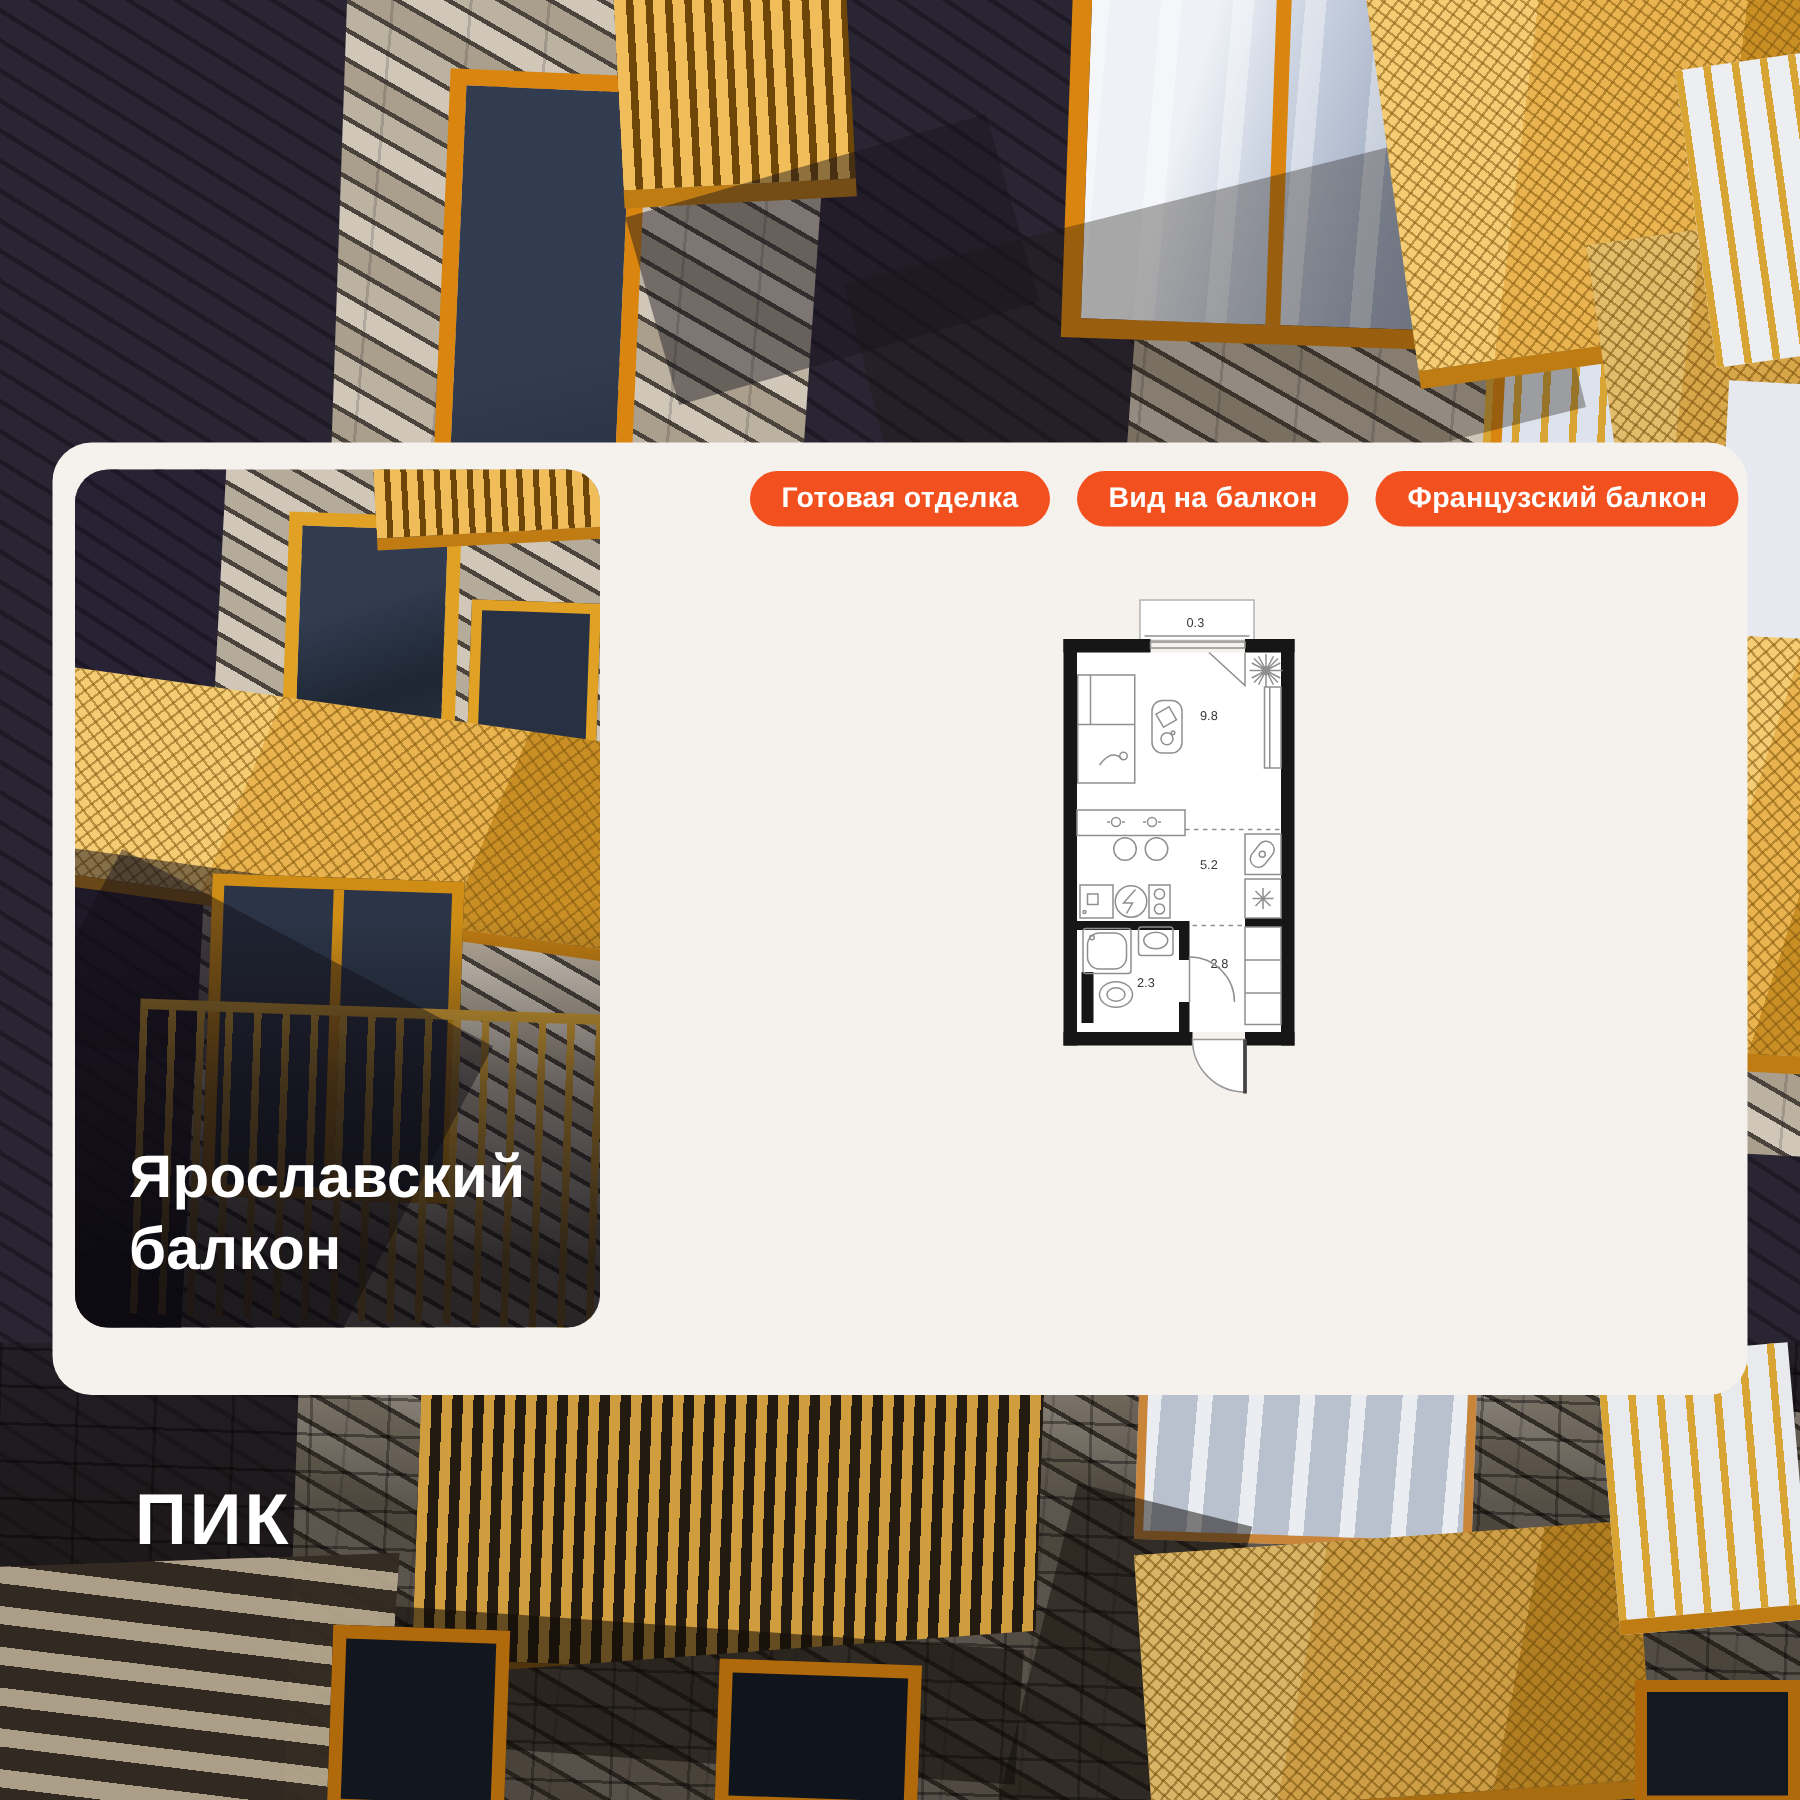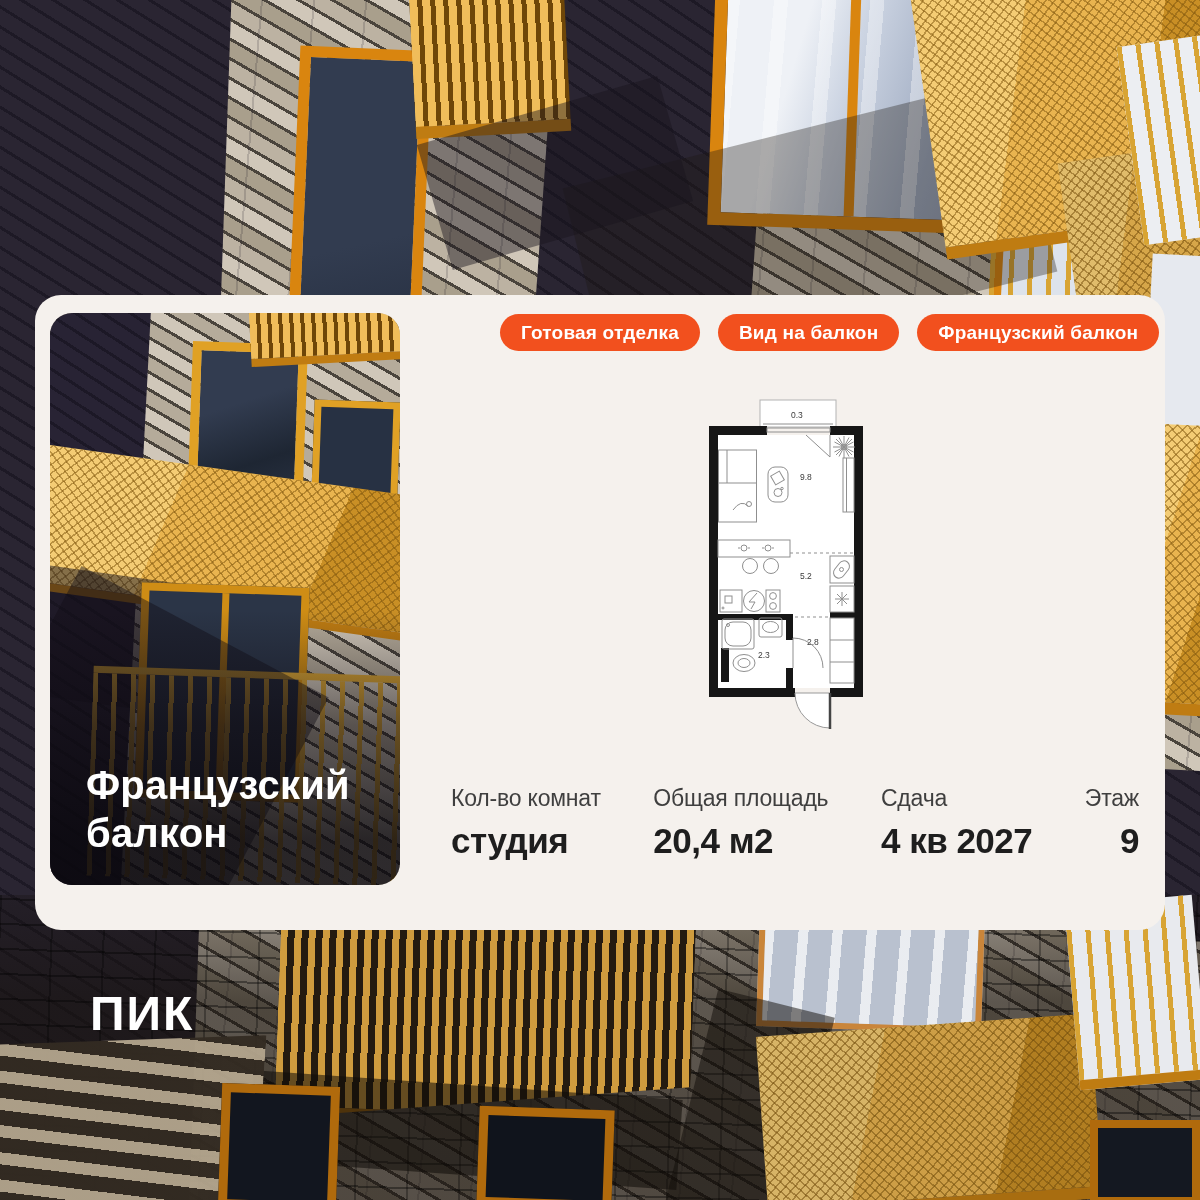--- a/index.html
+++ b/index.html
@@ -215,21 +215,21 @@
     <div class="p-b1 abs"></div>
     <div class="p-b2 abs perf"></div>
     <div class="p-b2sh abs"></div>
     <div class="p-w3 abs">
       <div class="mull"></div>
     </div>
     <div class="p-rail abs rail-bars"></div>
     <div class="p-shade abs"></div>
     <div class="p-grad"></div>
     <div class="p-title">
-      <div>Французский</div>
+      <div>Ярославский</div>
       <div>балкон</div>
     </div>
   </div>
 
   <div class="badges">
     <div class="badge">Готовая отделка</div>
     <div class="badge">Вид на балкон</div>
     <div class="badge">Французский балкон</div>
   </div>
 
@@ -352,31 +352,13 @@
       <g class="fx">
         <line x1="93" y1="243" x2="93" y2="273"></line>
         <path d="M93,243 A30,30 0 0 1 123,273"></path>
       </g>
 
       <path d="M130,298 L95,298 A35,35 0 0 0 130,333 Z" fill="#fff" stroke="#999"></path>
       <line x1="130" y1="298" x2="130" y2="334" stroke="#444" stroke-width="2.5"></line>
     </svg>
   </div>
 
-  <div class="details">
-    <div class="dcol">
-      <div class="dlabel">Кол-во комнат</div>
-      <div class="dvalue">студия</div>
-    </div>
-    <div class="dcol">
-      <div class="dlabel">Общая площадь</div>
-      <div class="dvalue">20,4 м2</div>
-    </div>
-    <div class="dcol">
-      <div class="dlabel">Сдача</div>
-      <div class="dvalue">4 кв 2027</div>
-    </div>
-    <div class="dcol right">
-      <div class="dlabel">Этаж</div>
-      <div class="dvalue">9</div>
-    </div>
-  </div>
 </div>
 
 </body></html>

